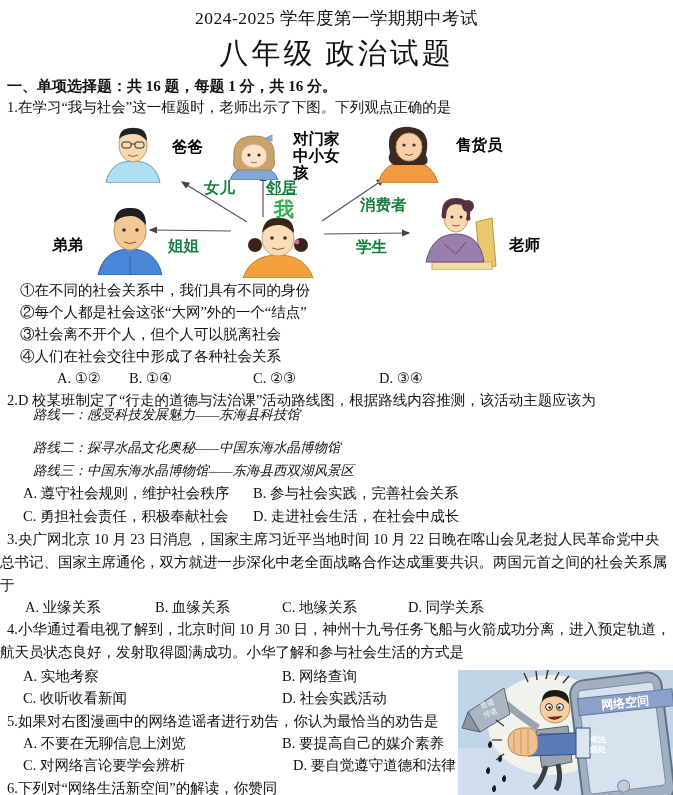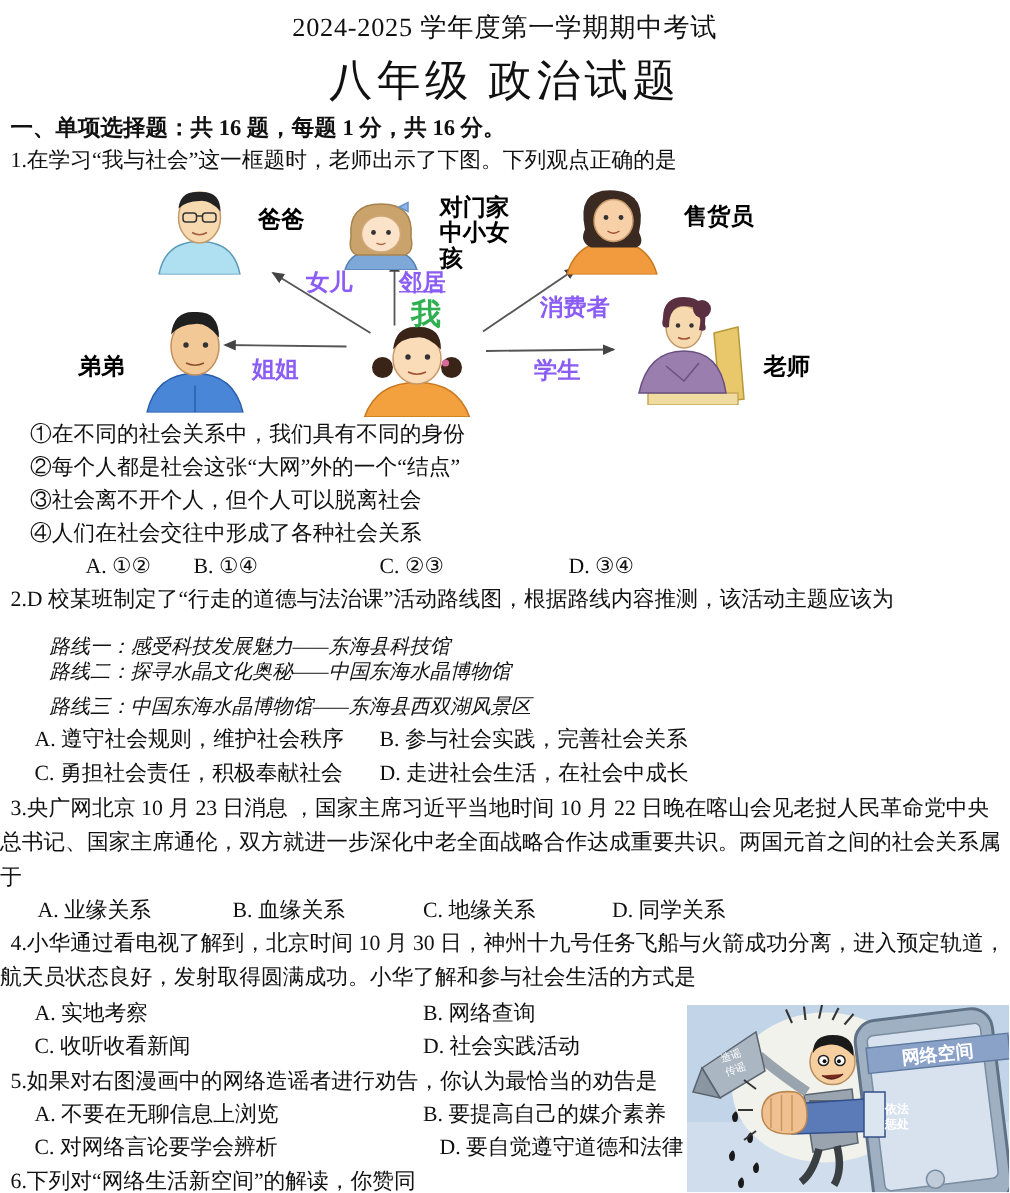--- a/index.html
+++ b/index.html
@@ -8,21 +8,21 @@
   .line{position:absolute;white-space:nowrap;font-size:14.5px;line-height:19px;}
   .title1{position:absolute;top:6px;left:0;width:673px;text-align:center;font-size:17.5px;letter-spacing:.5px;}
   .title2{position:absolute;top:34px;left:0;width:673px;text-align:center;font-size:29px;letter-spacing:3px;}
   .section-h{font-weight:bold;font-size:15px;}
   .opt-abs{position:absolute;top:0;white-space:nowrap;}
   .routes{font-style:italic;font-size:13.5px;}
   
   .diagram{position:absolute;top:120px;left:0;width:673px;height:158px;}
   .diagram .person{position:absolute;}
   .plabel{position:absolute;font-weight:bold;font-size:15.5px;color:#000;line-height:17px;}
-  .rlabel{position:absolute;font-weight:bold;font-size:15.5px;color:#8b5cf6;}
+  .rlabel{position:absolute;font-weight:bold;font-size:15.5px;color:#15803d;}
   .melabel{position:absolute;font-weight:bold;font-size:20px;color:#2eb050;}
   .arrows{position:absolute;top:0;left:0;}
   
   .cartoon{position:absolute;top:670px;left:458px;width:215px;height:125px;overflow:hidden;}
 </style>
 </head>
 <body>
 
 <div class="page">
 
@@ -145,21 +145,21 @@
   <div class="line" style="top:347px;left:20px;">④人们在社会交往中形成了各种社会关系</div>
 
   <div class="line" style="top:369px;left:0;width:673px;">
     <span class="opt-abs" style="left:25px;margin-left:32px;">A. ①②</span>
     <span class="opt-abs" style="left:129px;">B. ①④</span>
     <span class="opt-abs" style="left:253px;">C. ②③</span>
     <span class="opt-abs" style="left:379px;">D. ③④</span>
   </div>
 
   <div class="line" style="top:391px;left:7px;">2.D 校某班制定了“行走的道德与法治课”活动路线图，根据路线内容推测，该活动主题应该为</div>
-  <div class="line routes" style="top:421px;left:33px;">路线一：感受科技发展魅力——东海县科技馆</div>
+  <div class="line routes" style="top:405px;left:33px;">路线一：感受科技发展魅力——东海县科技馆</div>
   <div class="line routes" style="top:438px;left:33px;">路线二：探寻水晶文化奥秘——中国东海水晶博物馆</div>
   <div class="line routes" style="top:461px;left:33px;">路线三：中国东海水晶博物馆——东海县西双湖风景区</div>
   <div class="line" style="top:484px;left:0;width:673px;">
     <span class="opt-abs" style="left:23px;">A. 遵守社会规则，维护社会秩序</span>
     <span class="opt-abs" style="left:253px;">B. 参与社会实践，完善社会关系</span>
   </div>
   <div class="line" style="top:507px;left:0;width:673px;">
     <span class="opt-abs" style="left:23px;">C. 勇担社会责任，积极奉献社会</span>
     <span class="opt-abs" style="left:253px;">D. 走进社会生活，在社会中成长</span>
   </div>

